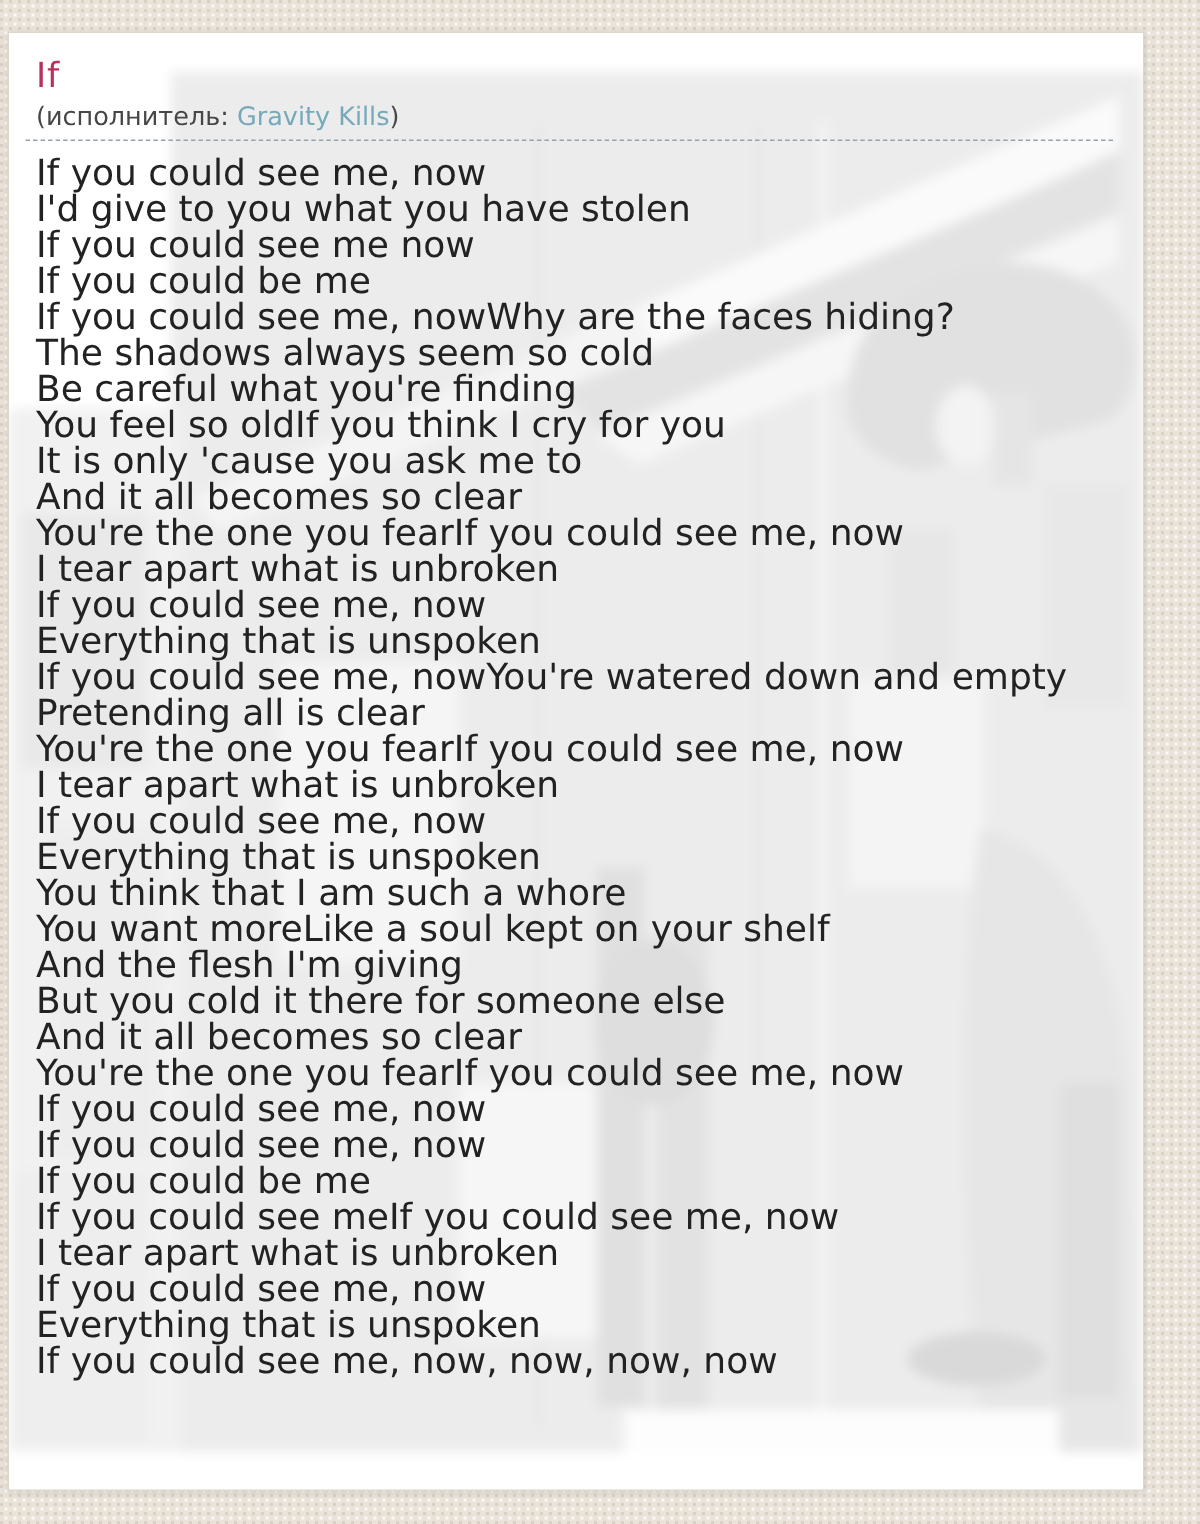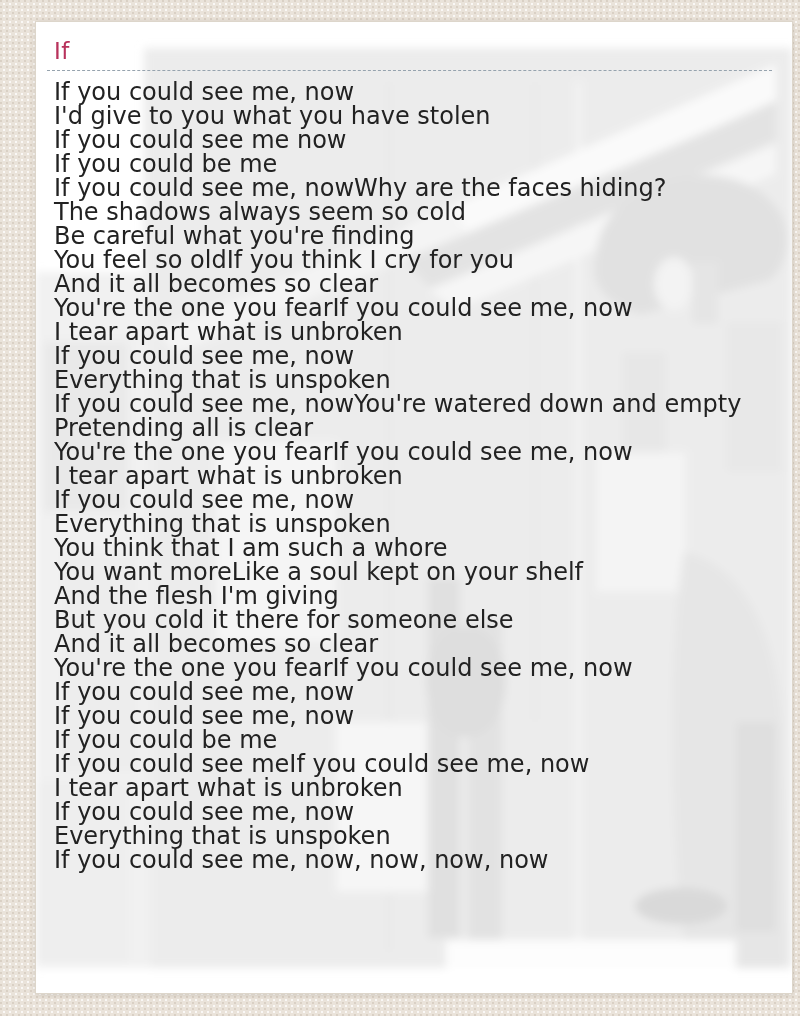--- a/index.html
+++ b/index.html
@@ -7,21 +7,21 @@
     width:800px;height:1016px;position:relative;overflow:hidden;
     font-family:"DejaVu Sans",sans-serif;
     background-color:var(--page-bg,#eae3da);
     background-image:
       radial-gradient(rgba(255,255,255,.75) 1px, transparent 1.3px),
       radial-gradient(rgba(158,143,122,.22) 1px, transparent 1.3px);
     background-size:6px 6px,6px 6px;
     background-position:1px 1px,4px 4px;
   }
   .card{
-    position:absolute;left:36px;top:22px;width:756px;height:971px;
+    position:absolute;left:6px;top:22px;width:756px;height:971px;
     box-sizing:border-box;background:var(--card-bg,#fff);
     box-shadow:0 0 0 1px #ddd6cb, 0 1px 6px rgba(104,92,75,.28);
     overflow:hidden;
   }
   .photo-watermark{
     position:absolute;left:0;top:0;width:756px;height:971px;z-index:0;
     pointer-events:none;
   }
   .header{position:relative;z-index:2;padding:15px 18px 0;}
   h1.song-title{
@@ -93,33 +93,35 @@
       <path d="M 648 530 C 700 540 740 600 746 700 L 750 946 L 652 946 C 636 860 628 640 648 530 Z" fill="#e6e6e6"></path>
       <rect x="700" y="700" width="40" height="210" fill="#dfdfdf"></rect>
       <ellipse cx="645" cy="884" rx="46" ry="18" fill="#d9d9d9"></ellipse>
 
       <rect x="410" y="918" width="290" height="28" fill="#fdfdfd"></rect>
     </g>
   </svg>
 
   <div class="header">
     <h1 class="song-title">If</h1>
+    <div class="artist-line"><span>(исполнитель: </span><a class="artist-link">Gravity Kills</a><span>)</span></div>
   </div>
 
   <div class="divider"></div>
 
   <div class="lyrics">
       <div class="lyric-line">If you could see me, now</div>
       <div class="lyric-line">I'd give to you what you have stolen</div>
       <div class="lyric-line">If you could see me now</div>
       <div class="lyric-line">If you could be me</div>
       <div class="lyric-line">If you could see me, nowWhy are the faces hiding?</div>
       <div class="lyric-line">The shadows always seem so cold</div>
       <div class="lyric-line">Be careful what you're finding</div>
       <div class="lyric-line">You feel so oldIf you think I cry for you</div>
+      <div class="lyric-line">It is only 'cause you ask me to</div>
       <div class="lyric-line">And it all becomes so clear</div>
       <div class="lyric-line">You're the one you fearIf you could see me, now</div>
       <div class="lyric-line">I tear apart what is unbroken</div>
       <div class="lyric-line">If you could see me, now</div>
       <div class="lyric-line">Everything that is unspoken</div>
       <div class="lyric-line">If you could see me, nowYou're watered down and empty</div>
       <div class="lyric-line">Pretending all is clear</div>
       <div class="lyric-line">You're the one you fearIf you could see me, now</div>
       <div class="lyric-line">I tear apart what is unbroken</div>
       <div class="lyric-line">If you could see me, now</div>

